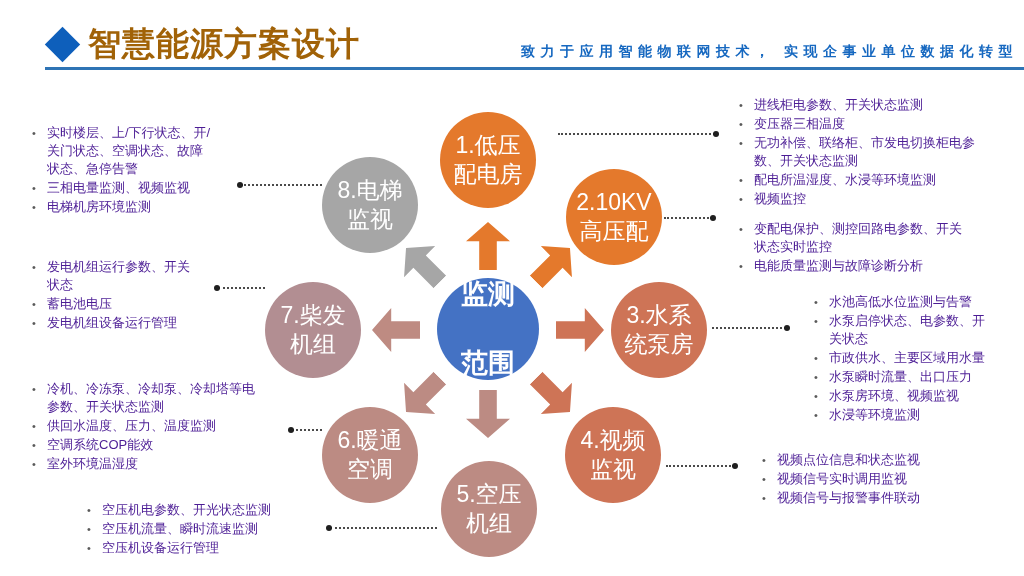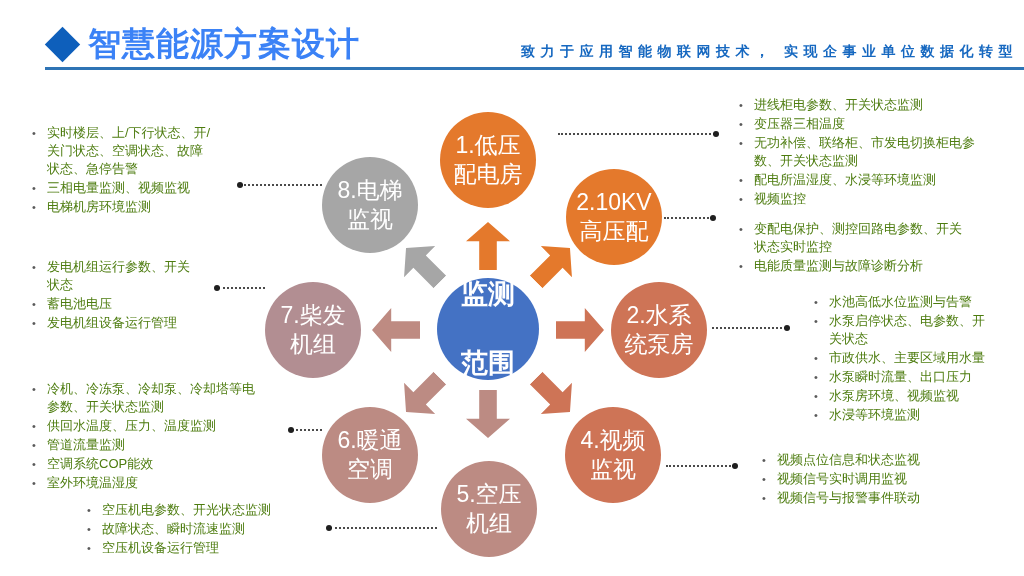--- a/index.html
+++ b/index.html
@@ -9,21 +9,21 @@
     font-family:"Liberation Sans","DejaVu Sans",sans-serif;
   }
   
   .header{position:absolute;left:0;top:0;width:1024px;height:80px;}
   .diamond{
     position:absolute;left:50px;top:32px;width:25px;height:25px;
     background:#0E5FBB;transform:rotate(45deg);
   }
   .title{
     position:absolute;left:88px;top:22px;
-    font-size:33px;font-weight:bold;color:#3b82f6;letter-spacing:1px;
+    font-size:33px;font-weight:bold;color:#a16207;letter-spacing:1px;
     white-space:nowrap;
   }
   .subtitle{
     position:absolute;right:6px;top:43px;
     font-size:14px;font-weight:bold;color:#1668C0;letter-spacing:5.5px;
     white-space:nowrap;
   }
   .title-underline{
     position:absolute;left:45px;top:67px;right:0;height:3px;
     background:#2E74B5;
@@ -50,21 +50,21 @@
   
   .connector{position:absolute;height:0;border-top:2px dotted #4a4a4a;}
   .connector .dot{
     position:absolute;width:6px;height:6px;border-radius:50%;background:#1f1f1f;top:-4px;
   }
   .connector .dot.left{left:-4px;}
   .connector .dot.right{right:-4px;}
   
   ul.blist{
     position:absolute;margin:0;padding:0;list-style:none;
-    font-size:13px;color:#4d7c0f;line-height:18px;
+    font-size:13px;color:#4c1d95;line-height:18px;
   }
   ul.blist li{position:relative;padding-left:17px;margin-bottom:1px;}
   ul.blist li::before{
     content:"•";position:absolute;left:2px;top:0;color:#595959;font-size:11px;
   }
 </style>
 </head>
 <body>
 
 <div class="header">
@@ -90,21 +90,21 @@
 
 <div class="node" style="left: 440px; top: 112px; background-color: rgb(228, 121, 44);">
   <span>1.低压</span>
   <span>配电房</span>
 </div>
 <div class="node" style="left: 566px; top: 169px; background-color: rgb(228, 121, 44);">
   <span>2.10KV</span>
   <span>高压配</span>
 </div>
 <div class="node" style="left: 611px; top: 282px; background-color: rgb(206, 116, 86);">
-  <span>2.水系</span>
+  <span>3.水系</span>
   <span>统泵房</span>
 </div>
 <div class="node" style="left: 565px; top: 407px; background-color: rgb(206, 116, 86);">
   <span>4.视频</span>
   <span>监视</span>
 </div>
 <div class="node" style="left: 441px; top: 461px; background-color: rgb(188, 139, 131);">
   <span>5.空压</span>
   <span>机组</span>
 </div>
@@ -165,27 +165,26 @@
     <li>水泵房环境、视频监视</li>
     <li>水浸等环境监测</li>
   </ul>
 <ul class="blist" style="left:760px;top:451px;width:210px;">
     <li>视频点位信息和状态监视</li>
     <li>视频信号实时调用监视</li>
     <li>视频信号与报警事件联动</li>
   </ul>
 <ul class="blist" style="left:85px;top:501px;width:245px;">
     <li>空压机电参数、开光状态监测</li>
-    <li>故障状态、瞬时流速监测</li>
+    <li>空压机流量、瞬时流速监测</li>
     <li>空压机设备运行管理</li>
   </ul>
 <ul class="blist" style="left:30px;top:380px;width:228px;">
     <li>冷机、冷冻泵、冷却泵、冷却塔等电参数、开关状态监测</li>
     <li>供回水温度、压力、温度监测</li>
-    <li>管道流量监测</li>
     <li>空调系统COP能效</li>
     <li>室外环境温湿度</li>
   </ul>
 <ul class="blist" style="left:30px;top:258px;width:168px;">
     <li>发电机组运行参数、开关状态</li>
     <li>蓄电池电压</li>
     <li>发电机组设备运行管理</li>
   </ul>
 <ul class="blist" style="left:30px;top:124px;width:182px;">
     <li>实时楼层、上/下行状态、开/关门状态、空调状态、故障状态、急停告警</li>

